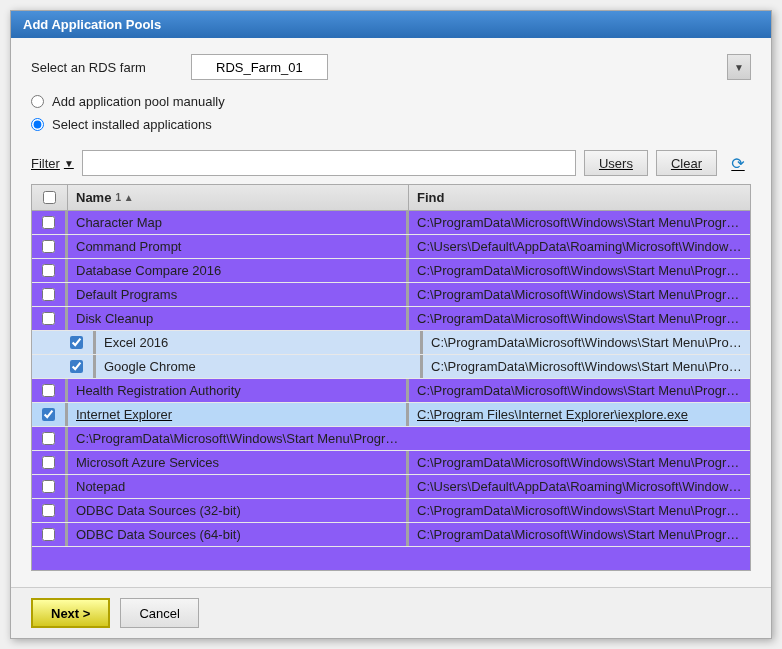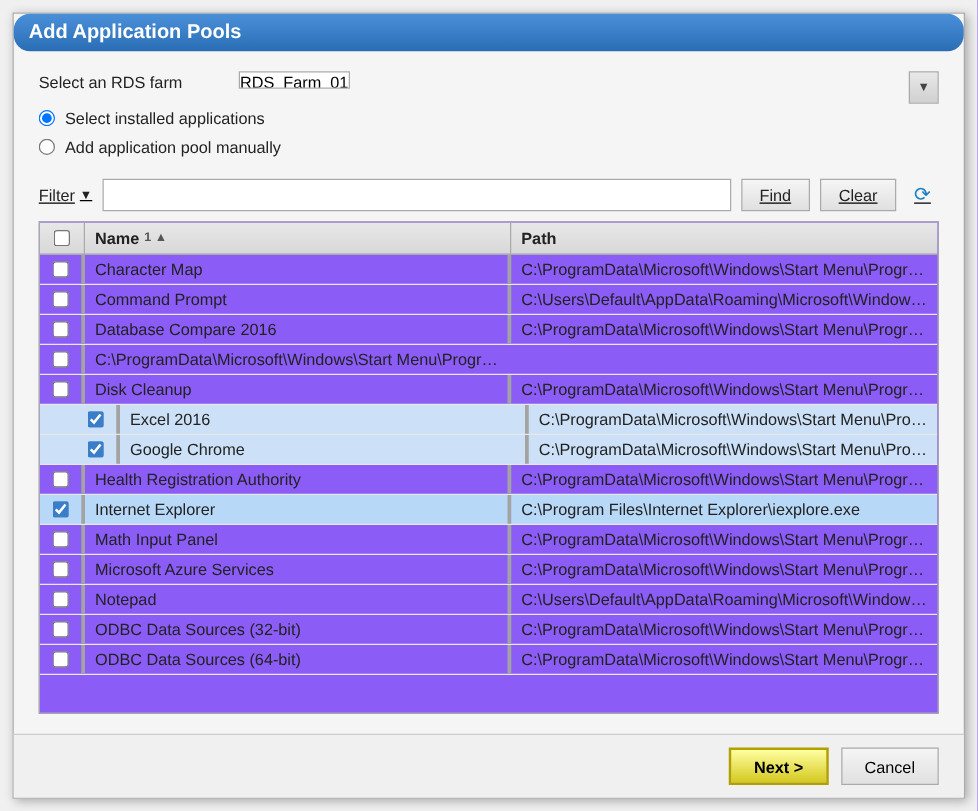--- a/index.html
+++ b/index.html
@@ -20,47 +20,46 @@
       background: #f5f5f5;
       border: 1px solid #aaa;
       box-shadow: 2px 2px 8px rgba(0,0,0,0.3);
       display: flex;
       flex-direction: column;
     }
     .title-bar {
       background: linear-gradient(to bottom, #4a90d9, #2a6db5);
       color: white;
       padding: 6px 12px;
-      font-size: 16px;
+      font-size: 13px;
       font-weight: 600;
       flex-shrink: 0;
-      border-radius: 13px;
     }
     .content {
       flex: 1;
       padding: 16px 20px;
       display: flex;
       flex-direction: column;
       overflow: hidden;
     }
     .farm-row {
       display: flex;
       align-items: center;
       margin-bottom: 14px;
     }
     .farm-label {
       width: 160px;
       color: #222;
     }
     .farm-select {
       flex: 1;
-      height: 14px;
+      height: 26px;
       border: 1px solid #aaa;
       background: white;
-      padding: 0 0;
+      padding: 0 24px;
       font-size: 13px;
       appearance: none;
       -webkit-appearance: none;
       cursor: pointer;
     }
     .dropdown-wrapper {
       position: relative;
       flex: 1;
     }
     .dropdown-arrow {
@@ -175,20 +174,21 @@
       grid-template-columns: 36px 1fr 1fr;
       border-bottom: 1px solid #e8e8e8;
       cursor: pointer;
     }
     .table-row.selected {
       background: #cce0f7;
       padding-left: 28px;
     }
     .table-row.highlighted {
       background: #b8d8f8;
+      text-decoration: underline;
     }
     .td {
       padding: 4px 8px;
       border-right: 3px solid #a3a3a3;
       color: #222;
       white-space: nowrap;
       overflow: hidden;
       text-overflow: ellipsis;
     }
     .td:last-child { border-right: none; }
@@ -197,21 +197,21 @@
       align-items: center;
       justify-content: center;
     }
     .td-check input[type="checkbox"] {
       cursor: pointer;
       accent-color: #3a7dc9;
     }
     .footer {
       padding: 10px 20px;
       display: flex;
-      justify-content: flex-end;
+      justify-content: flex-start;
       gap: 10px;
       align-items: center;
       border-top: 1px solid #ccc;
       background: #f0f0f0;
       flex-shrink: 0;
     }
     .btn-next {
       background: linear-gradient(to bottom, #ffffa0, #d4c820);
       border: 2px solid #b0a000;
       height: 30px;
@@ -247,51 +247,51 @@
       <div class="dropdown-wrapper">
         <select class="farm-select">
           <option>RDS_Farm_01</option>
         </select>
         <div class="dropdown-arrow">▼</div>
       </div>
     </div>
 
     <div class="radio-group">
       <div class="radio-item">
+        <input type="radio" name="pool-mode" id="radio-manual" style="">
+        <label for="radio-manual">Add application pool manually</label>
+      </div>
+      <div class="radio-item">
         <input type="radio" name="pool-mode" id="radio-installed" checked="" style="">
         <label for="radio-installed">Select installed applications</label>
-      </div>
-      <div class="radio-item">
-        <input type="radio" name="pool-mode" id="radio-manual" style="">
-        <label for="radio-manual">Add application pool manually</label>
       </div>
     </div>
 
     <div class="filter-row">
       <div class="filter-label">
         <span>Filter</span>
         <span class="filter-arrow">▼</span>
       </div>
       <input type="text" class="filter-input" value="" style="">
-      <button class="btn">Find</button>
+      <button class="btn">Users</button>
       <button class="btn">Clear</button>
       <div class="refresh-icon">⟳</div>
     </div>
 
     <div class="table-container">
       <div class="table-header">
         <div class="th th-check">
           <input type="checkbox" style="">
         </div>
         <div class="th">
           <span>Name</span>
           <span class="sort-arrow">1 ▲</span>
         </div>
         <div class="th">
-          <span>Path</span>
+          <span>Find</span>
         </div>
       </div>
       <div class="table-body" id="table-body">
       <div class="table-row">
             <div class="td td-check">
               <input type="checkbox" style="">
             </div>
             <div class="td">Character Map</div>
             <div class="td">C:\ProgramData\Microsoft\Windows\Start Menu\Programs\A</div>
           </div>
@@ -306,20 +306,21 @@
             <div class="td td-check">
               <input type="checkbox" style="">
             </div>
             <div class="td">Database Compare 2016</div>
             <div class="td">C:\ProgramData\Microsoft\Windows\Start Menu\Programs\</div>
           </div>
           <div class="table-row">
             <div class="td td-check">
               <input type="checkbox" style="">
             </div>
+            <div class="td">Default Programs</div>
             <div class="td">C:\ProgramData\Microsoft\Windows\Start Menu\Programs\S</div>
           </div>
           <div class="table-row">
             <div class="td td-check">
               <input type="checkbox" style="">
             </div>
             <div class="td">Disk Cleanup</div>
             <div class="td">C:\ProgramData\Microsoft\Windows\Start Menu\Programs\A</div>
           </div>
           <div class="table-row selected">
@@ -347,21 +348,20 @@
             <div class="td td-check">
               <input type="checkbox" checked="" style="accent-color: rgb(58, 125, 201);">
             </div>
             <div class="td">Internet Explorer</div>
             <div class="td">C:\Program Files\Internet Explorer\iexplore.exe</div>
           </div>
           <div class="table-row">
             <div class="td td-check">
               <input type="checkbox" style="">
             </div>
-            <div class="td">Math Input Panel</div>
             <div class="td">C:\ProgramData\Microsoft\Windows\Start Menu\Programs\</div>
           </div>
           <div class="table-row">
             <div class="td td-check">
               <input type="checkbox" style="">
             </div>
             <div class="td">Microsoft Azure Services</div>
             <div class="td">C:\ProgramData\Microsoft\Windows\Start Menu\Programs\</div>
           </div>
           <div class="table-row">

